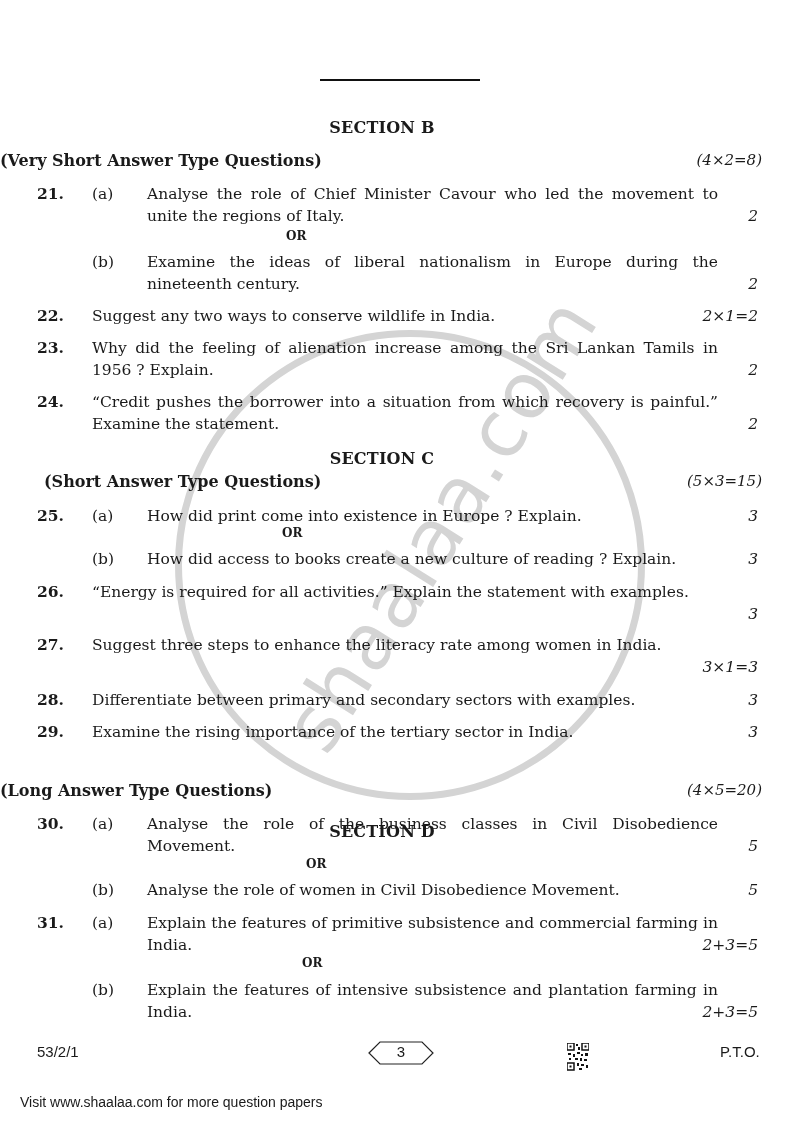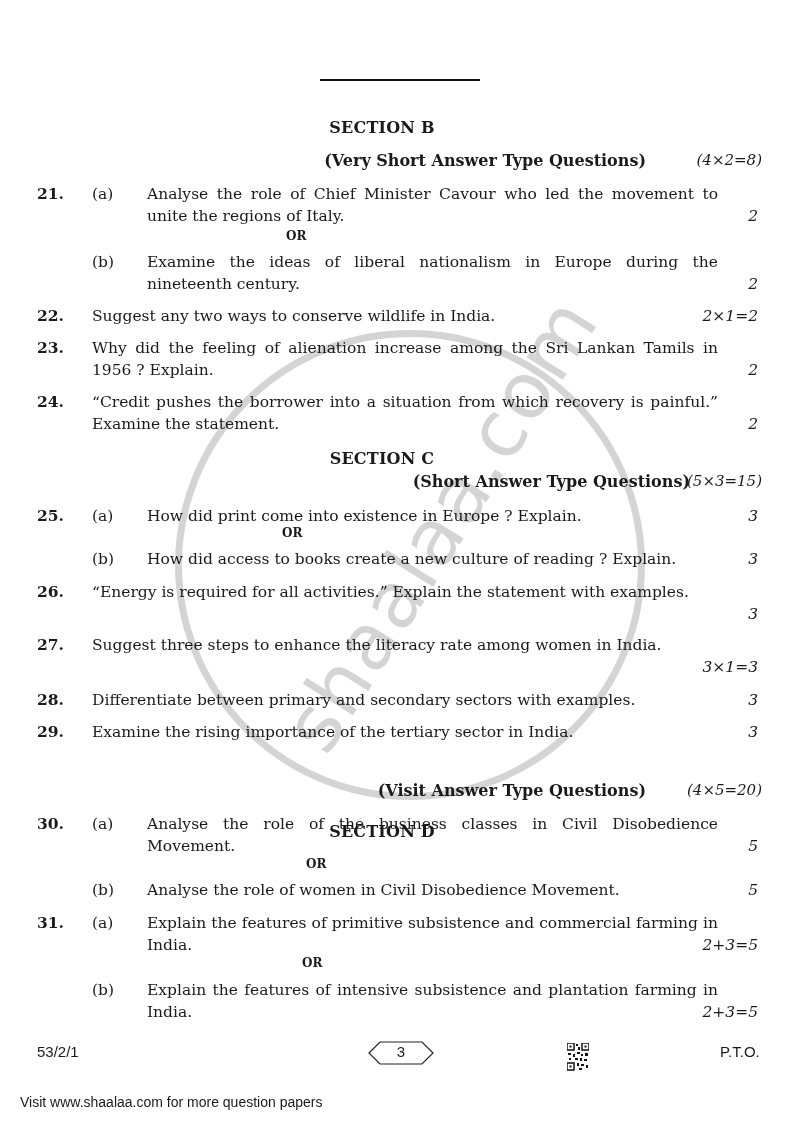--- a/index.html
+++ b/index.html
@@ -27,21 +27,21 @@
       letter-spacing: 2px;
     }
 
     .content { position: absolute; left: 0; top: 0; width: 800px; z-index: 1; }
 
     .section-title {
       position: absolute; left: 0; width: 764px; text-align: center;
       font-weight: bold; font-size: 16px; letter-spacing: 0.2px;
     }
     .section-sub {
-      position: absolute; left: 0; width: 646px; text-align: right;
+      position: absolute; left: 0; width: 646px; text-align: left;
       font-weight: bold; font-size: 16px;
     }
     .section-marks {
       position: absolute; right: 38px; font-style: italic; font-size: 15px;
     }
 
     .q { position: absolute; left: 0; width: 800px; font-size: 15.5px; line-height: 22px; }
     .q .num { position: absolute; left: 37px; font-weight: bold; }
     .q .part { position: absolute; left: 92px; }
     .q .text { position: absolute; text-align: justify; text-align-last: left; }
@@ -147,21 +147,21 @@
       <span class="marks">3</span>
     </div>
 
     <div class="q" style="top:721px;">
       <span class="num">29.</span>
       <div class="text full">Examine the rising importance of the tertiary sector in India.</div>
       <span class="marks">3</span>
     </div>
 
     <div class="section-title" style="top:782px;margin-top:40px;">SECTION D</div>
-    <div class="section-sub" style="top:781px;">(Visit Answer Type Questions)</div>
+    <div class="section-sub" style="top:781px;">(Long Answer Type Questions)</div>
     <div class="section-marks" style="top:781px;">(4×5=20)</div>
 
     <div class="q" style="top:813px;">
       <span class="num">30.</span>
       <span class="part">(a)</span>
       <div class="text sub">Analyse the role of the business classes in Civil Disobedience Movement.</div>
       <span class="marks" style="top:22px;">5</span>
     </div>
     <div class="or" style="top:857px; left:306px;">OR</div>
     <div class="q" style="top:879px;">

